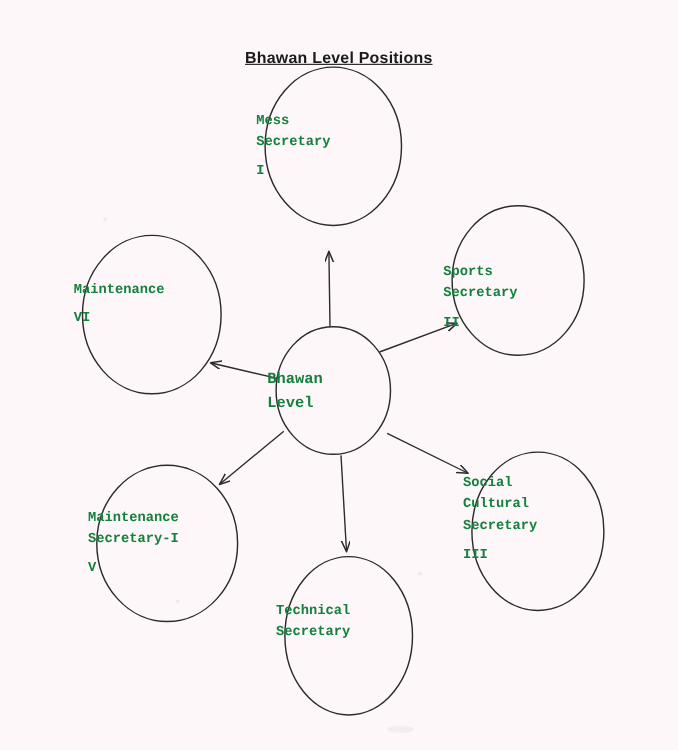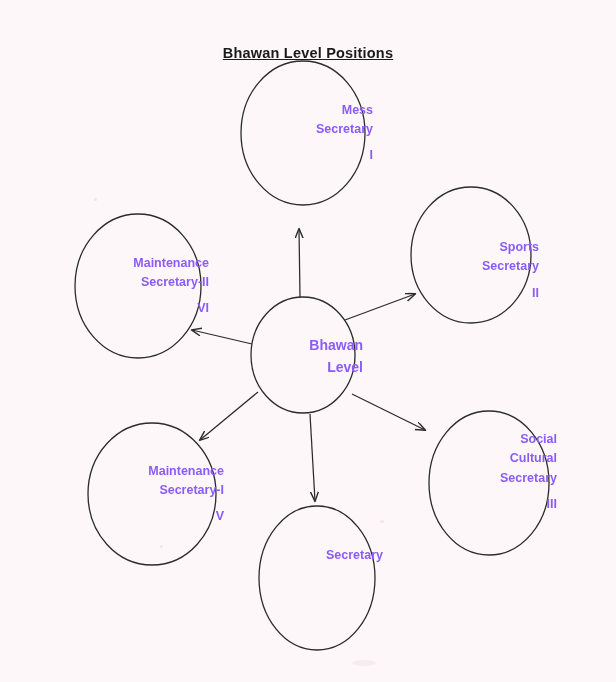--- a/index.html
+++ b/index.html
@@ -35,26 +35,27 @@
     width: 616px;
     text-align: center;
     font-size: 14.5px;
     font-weight: bold;
     color: #1a1a1a;
     text-decoration: underline;
     letter-spacing: 0.2px;
   }
   .node-label {
     position: absolute;
-    text-align: right;
-    color: #8b5cf6;
+    text-align: left;
+    color: #15803d;
     font-size: 12.5px;
     font-weight: bold;
     line-height: 1.55;
     pointer-events: none;
+    font-family: Liberation Mono, monospace;
   }
   .node-label .num {
     display: block;
     margin-top: 7px;
   }
   .center-label {
     font-size: 14px;
     line-height: 1.6;
   }
   .paper-speck {
@@ -116,27 +117,27 @@
         <div>Secretary</div>
         <span class="num">II</span>
       </div>
       <div class="node-label" style="left: 421px; width: 136px; top: 430px;">
         <div>Social</div>
         <div>Cultural</div>
         <div>Secretary</div>
         <span class="num">III</span>
       </div>
       <div class="node-label" style="left: 251px; width: 132px; top: 545.5px;">
+        <div>Technical</div>
         <div>Secretary</div>
       </div>
       <div class="node-label" style="left: 80px; width: 144px; top: 461.5px;">
         <div>Maintenance</div>
         <div>Secretary-I</div>
         <span class="num">V</span>
       </div>
       <div class="node-label" style="left: 67px; width: 142px; top: 253.5px;">
         <div>Maintenance</div>
-        <div>Secretary-II</div>
         <span class="num">VI</span>
       </div>
     </div>
 
 </div>
 
 </body></html>

